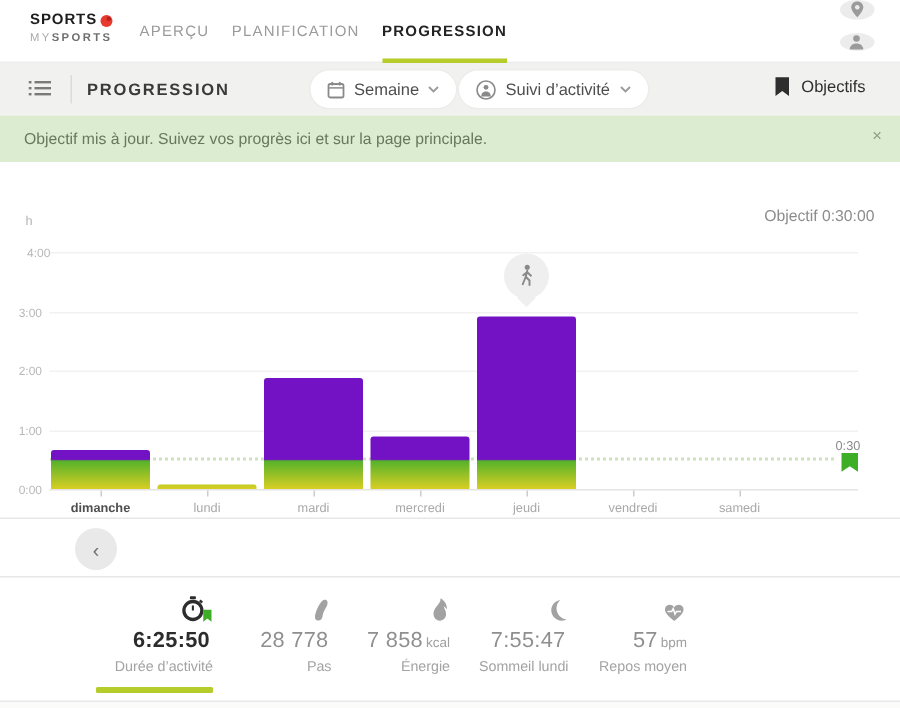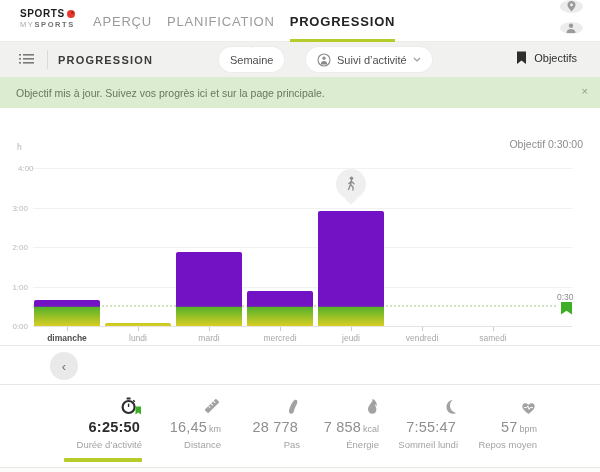--- a/index.html
+++ b/index.html
@@ -10,38 +10,38 @@
   .navbar { position:relative; height:42px; background:#fff; border-bottom:1px solid #ededed; }
   .logo { position:absolute; left:20px; top:8px; cursor:pointer; }
   .logo-top { display:flex; align-items:center; gap:2px; }
   .logo-tomtom { font-size:10px; font-weight:800; letter-spacing:.6px; color:#1d1d1d; }
   .logo-dot { width:8px; height:8px; border-radius:50%; background:#e8392f; position:relative; }
   .logo-dot::after { content:""; position:absolute; right:1px; top:1px; width:3px; height:3px;
     border-radius:50%; background:#b8231c; }
   .logo-bottom { font-size:7.5px; letter-spacing:1.6px; margin-top:1px; }
   .logo-my { color:#a9a9a9; } .logo-sports { color:#6f6f6f; font-weight:700; }
   .nav-tabs { position:absolute; left:93px; top:0; height:42px; display:flex; align-items:center; gap:15px; }
-  .nav-tab { font-size:13px; letter-spacing:.8px; color:#9b9b9b; height:42px; display:flex;
+  .nav-tab { font-size:10px; letter-spacing:.8px; color:#9b9b9b; height:42px; display:flex;
     align-items:center; cursor:pointer; border-bottom:3px solid transparent; padding-top:3px; }
   .nav-tab.active { color:#232323; font-weight:700; border-bottom-color:#b5cc2a; }
   .nav-right { position:absolute; right:12px; top:0; height:42px; display:flex; align-items:center; gap:9px;flex-direction:column; }
   .nav-circle { width:23px; height:23px; border-radius:50%; background:#ececec; display:flex;
     align-items:center; justify-content:center; cursor:pointer; }
   .nav-user { font-size:10px; color:#8d8d8d; cursor:pointer; }
 
   
   .toolbar { position:relative; height:35px; background:#f1f1ef; }
   .list-btn { position:absolute; left:19px; top:11px; cursor:pointer; }
   .tb-divider { position:absolute; left:47px; top:8px; width:1px; height:19px; background:#dbdbd9; }
   .tb-title { position:absolute; left:58px; top:12px; font-size:11px; font-weight:700;
     letter-spacing:1.2px; color:#3a3a3a; }
   .pill { position:absolute; top:5px; height:25px; background:#fff; border-radius:13px;
     display:flex; align-items:center; gap:6px; padding:0 11px; cursor:pointer;
     font-size:11px; color:#4e4e4e; box-shadow:0 0 0 1px rgba(0,0,0,.02); }
-  .pill-week { left:219px;flex-direction:column; } .pill-mode { left:306px; }
+  .pill-week { left:207px; } .pill-mode { left:306px; }
   .tb-objectives { position:absolute; right:23px; top:9px; display:flex; align-items:center;
     gap:7px; cursor:pointer; font-size:11px; color:#2e2e2e; }
 
   
   .banner { position:relative; height:31px; background:#dcecd0; display:flex; align-items:center; }
   .banner-text { margin-left:16px; font-size:10.5px; color:#68785c; }
   .banner-close { position:absolute; right:12px; top:8px; font-size:11px; color:#8ba07c; cursor:pointer; }
 
   
   .chart { position:relative; height:237px; background:#fff; }
@@ -234,37 +234,20 @@
       </svg>
     </div>
     <div class="stat-value-row">
       <span class="stat-value">6:25:50</span>
       <span class="stat-unit"></span>
     </div>
     <div class="stat-label">Durée d’activité</div>
     <div class="stat-underline"></div>
   </div>
 
-  <div class="stat">
-    <div class="stat-icon">
-      <svg width="18" height="18" viewBox="0 0 18 18">
-        <g transform="rotate(45 9 9)">
-          <rect x="6.5" y="1" width="5" height="16" rx="0.8" fill="#a2a2a2"></rect>
-          <line x1="6.5" y1="4.5" x2="9" y2="4.5" stroke="#fff" stroke-width="1"></line>
-          <line x1="6.5" y1="8" x2="9" y2="8" stroke="#fff" stroke-width="1"></line>
-          <line x1="6.5" y1="11.5" x2="9" y2="11.5" stroke="#fff" stroke-width="1"></line>
-        </g>
-      </svg>
-    </div>
-    <div class="stat-value-row">
-      <span class="stat-value">16,45</span>
-      <span class="stat-unit">km</span>
-    </div>
-    <div class="stat-label">Distance</div>
-  </div>
 
   <div class="stat">
     <div class="stat-icon">
       <svg width="14" height="18" viewBox="0 0 14 18">
         <path d="M4.2 16.5 C2.6 15.8 2.8 13.5 3.6 11.2 C4.4 8.9 5.6 6.2 7.4 4 C8.6 2.5 10.6 2.3 11.2 3.8 C11.9 5.5 10.6 7.6 9.6 9.4 C8.7 11 8.2 12.4 8 14 C7.8 15.9 6 17.3 4.2 16.5 Z" fill="#a2a2a2"></path>
       </svg>
     </div>
     <div class="stat-value-row">
       <span class="stat-value">28 778</span>
       <span class="stat-unit"></span>

